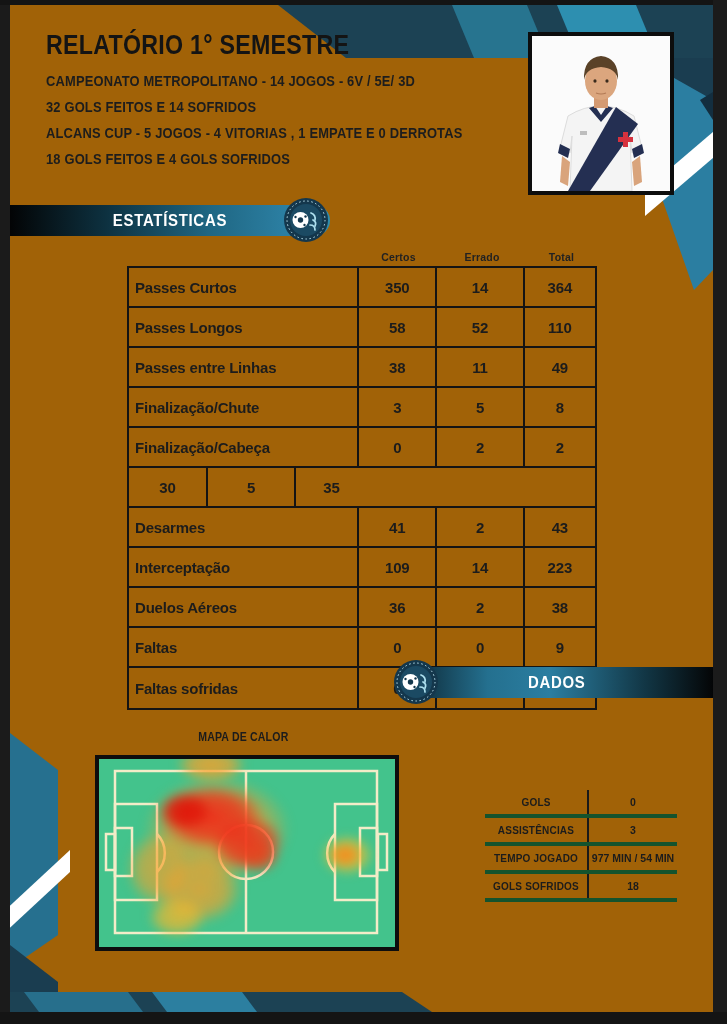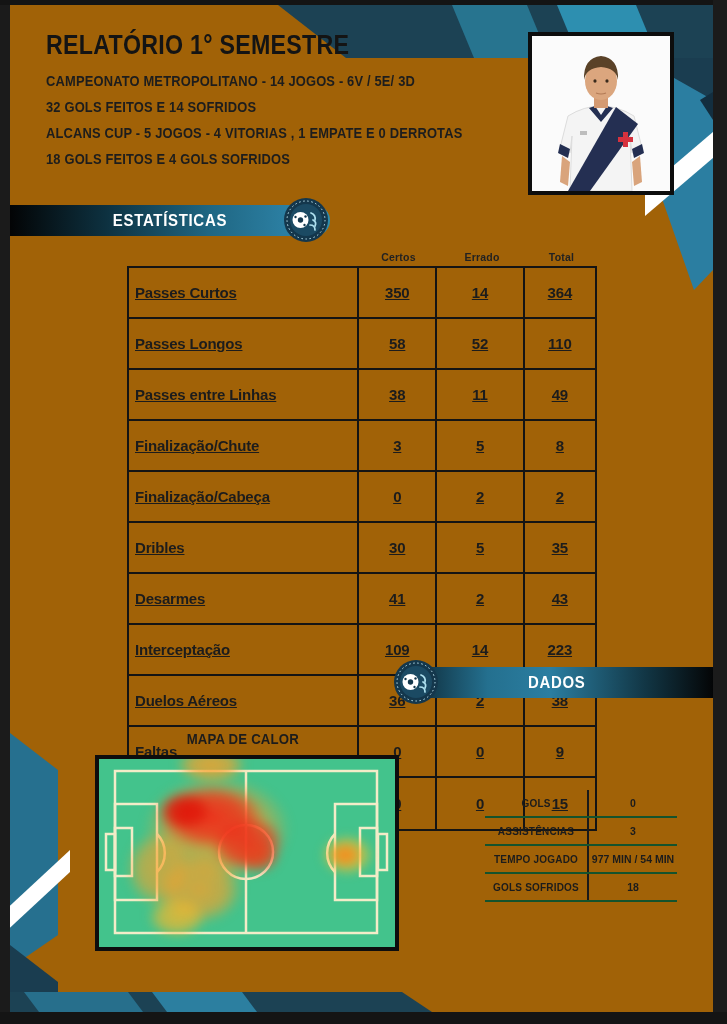--- a/index.html
+++ b/index.html
@@ -33,38 +33,38 @@
   .badge{width:46px;height:46px;}
   .badge-1{left:283px;top:197px;}
   .badge-2{left:393px;top:659px;}
 
   
   .stats-wrap{left:127px;top:248px;width:470px;}
   .stats-head{display:flex;height:18px;align-items:center;}
   .stats-head .hc{font-size:10.5px;font-weight:bold;color:#222;text-align:center;letter-spacing:.2px;}
   .hc0{width:232px;} .hc1{width:79px;} .hc2{width:88px;} .hc3{width:71px;}
   .stats-table{border:2px solid #141414;}
-  .stats-table .row{display:flex;height:51px;box-sizing:border-box;border-bottom:2px solid #141414;text-decoration:underline;}
+  .stats-table .row{display:flex;height:40px;box-sizing:border-box;border-bottom:2px solid #141414;}
   .stats-table .row:last-child{border-bottom:none;}
   .stats-table .c{box-sizing:border-box;display:flex;align-items:center;font-size:15px;letter-spacing:-.2px;}
   .stats-table .c0{width:232px;padding-left:6px;border-right:2px solid #141414;font-weight:600;}
   .stats-table .c1{width:79px;border-right:2px solid #141414;justify-content:center;font-weight:600;}
   .stats-table .c2{width:88px;border-right:2px solid #141414;justify-content:center;font-weight:600;}
   .stats-table .c3{width:71px;justify-content:center;font-weight:600;}
 
   
-  .heat-title{left:95px;top:730px;width:296px;text-align:center;font-size:15px;font-weight:bold;letter-spacing:.2px;}
+  .heat-title{left:95px;top:730px;width:296px;text-align:center;font-size:12px;font-weight:bold;letter-spacing:.2px;}
   .field{left:95px;top:755px;width:296px;height:188px;border:4px solid #0d0d0d;background:#43c38c;box-sizing:content-box;overflow:hidden;}
   .field-inner{position:relative;width:296px;height:188px;}
   .blobs{position:absolute;left:0;top:0;width:296px;height:188px;filter:blur(5px);}
   .blob{position:absolute;border-radius:50%;}
 
   
   .dados-wrap{left:485px;top:790px;width:192px;}
-  .dados-row{display:flex;height:28px;box-sizing:border-box;border-bottom:2px solid #14532d;}
+  .dados-row{display:flex;height:28px;box-sizing:border-box;border-bottom:4px solid #14532d;}
   .dados-row .dl{width:102px;display:flex;align-items:center;justify-content:center;
     border-right:2.5px solid #1a1a1a;font-size:10px;font-weight:bold;letter-spacing:.2px;}
   .dados-row .dv{flex:1;display:flex;align-items:center;justify-content:center;font-size:10.5px;font-weight:bold;}
 </style>
 </head>
 <body>
 
 <div class="page">
 
   <svg class="abs" style="left:0;top:0;" width="727" height="1024" viewBox="0 0 727 1024">
@@ -183,21 +183,20 @@
           <div class="c c2">5</div>
           <div class="c c3">8</div>
         </div>
         <div class="row">
           <div class="c c0">Finalização/Cabeça</div>
           <div class="c c1">0</div>
           <div class="c c2">2</div>
           <div class="c c3">2</div>
         </div>
         <div class="row">
-          <div class="c c0">Dribles</div>
           <div class="c c1">30</div>
           <div class="c c2">5</div>
           <div class="c c3">35</div>
         </div>
         <div class="row">
           <div class="c c0">Desarmes</div>
           <div class="c c1">41</div>
           <div class="c c2">2</div>
           <div class="c c3">43</div>
         </div>

